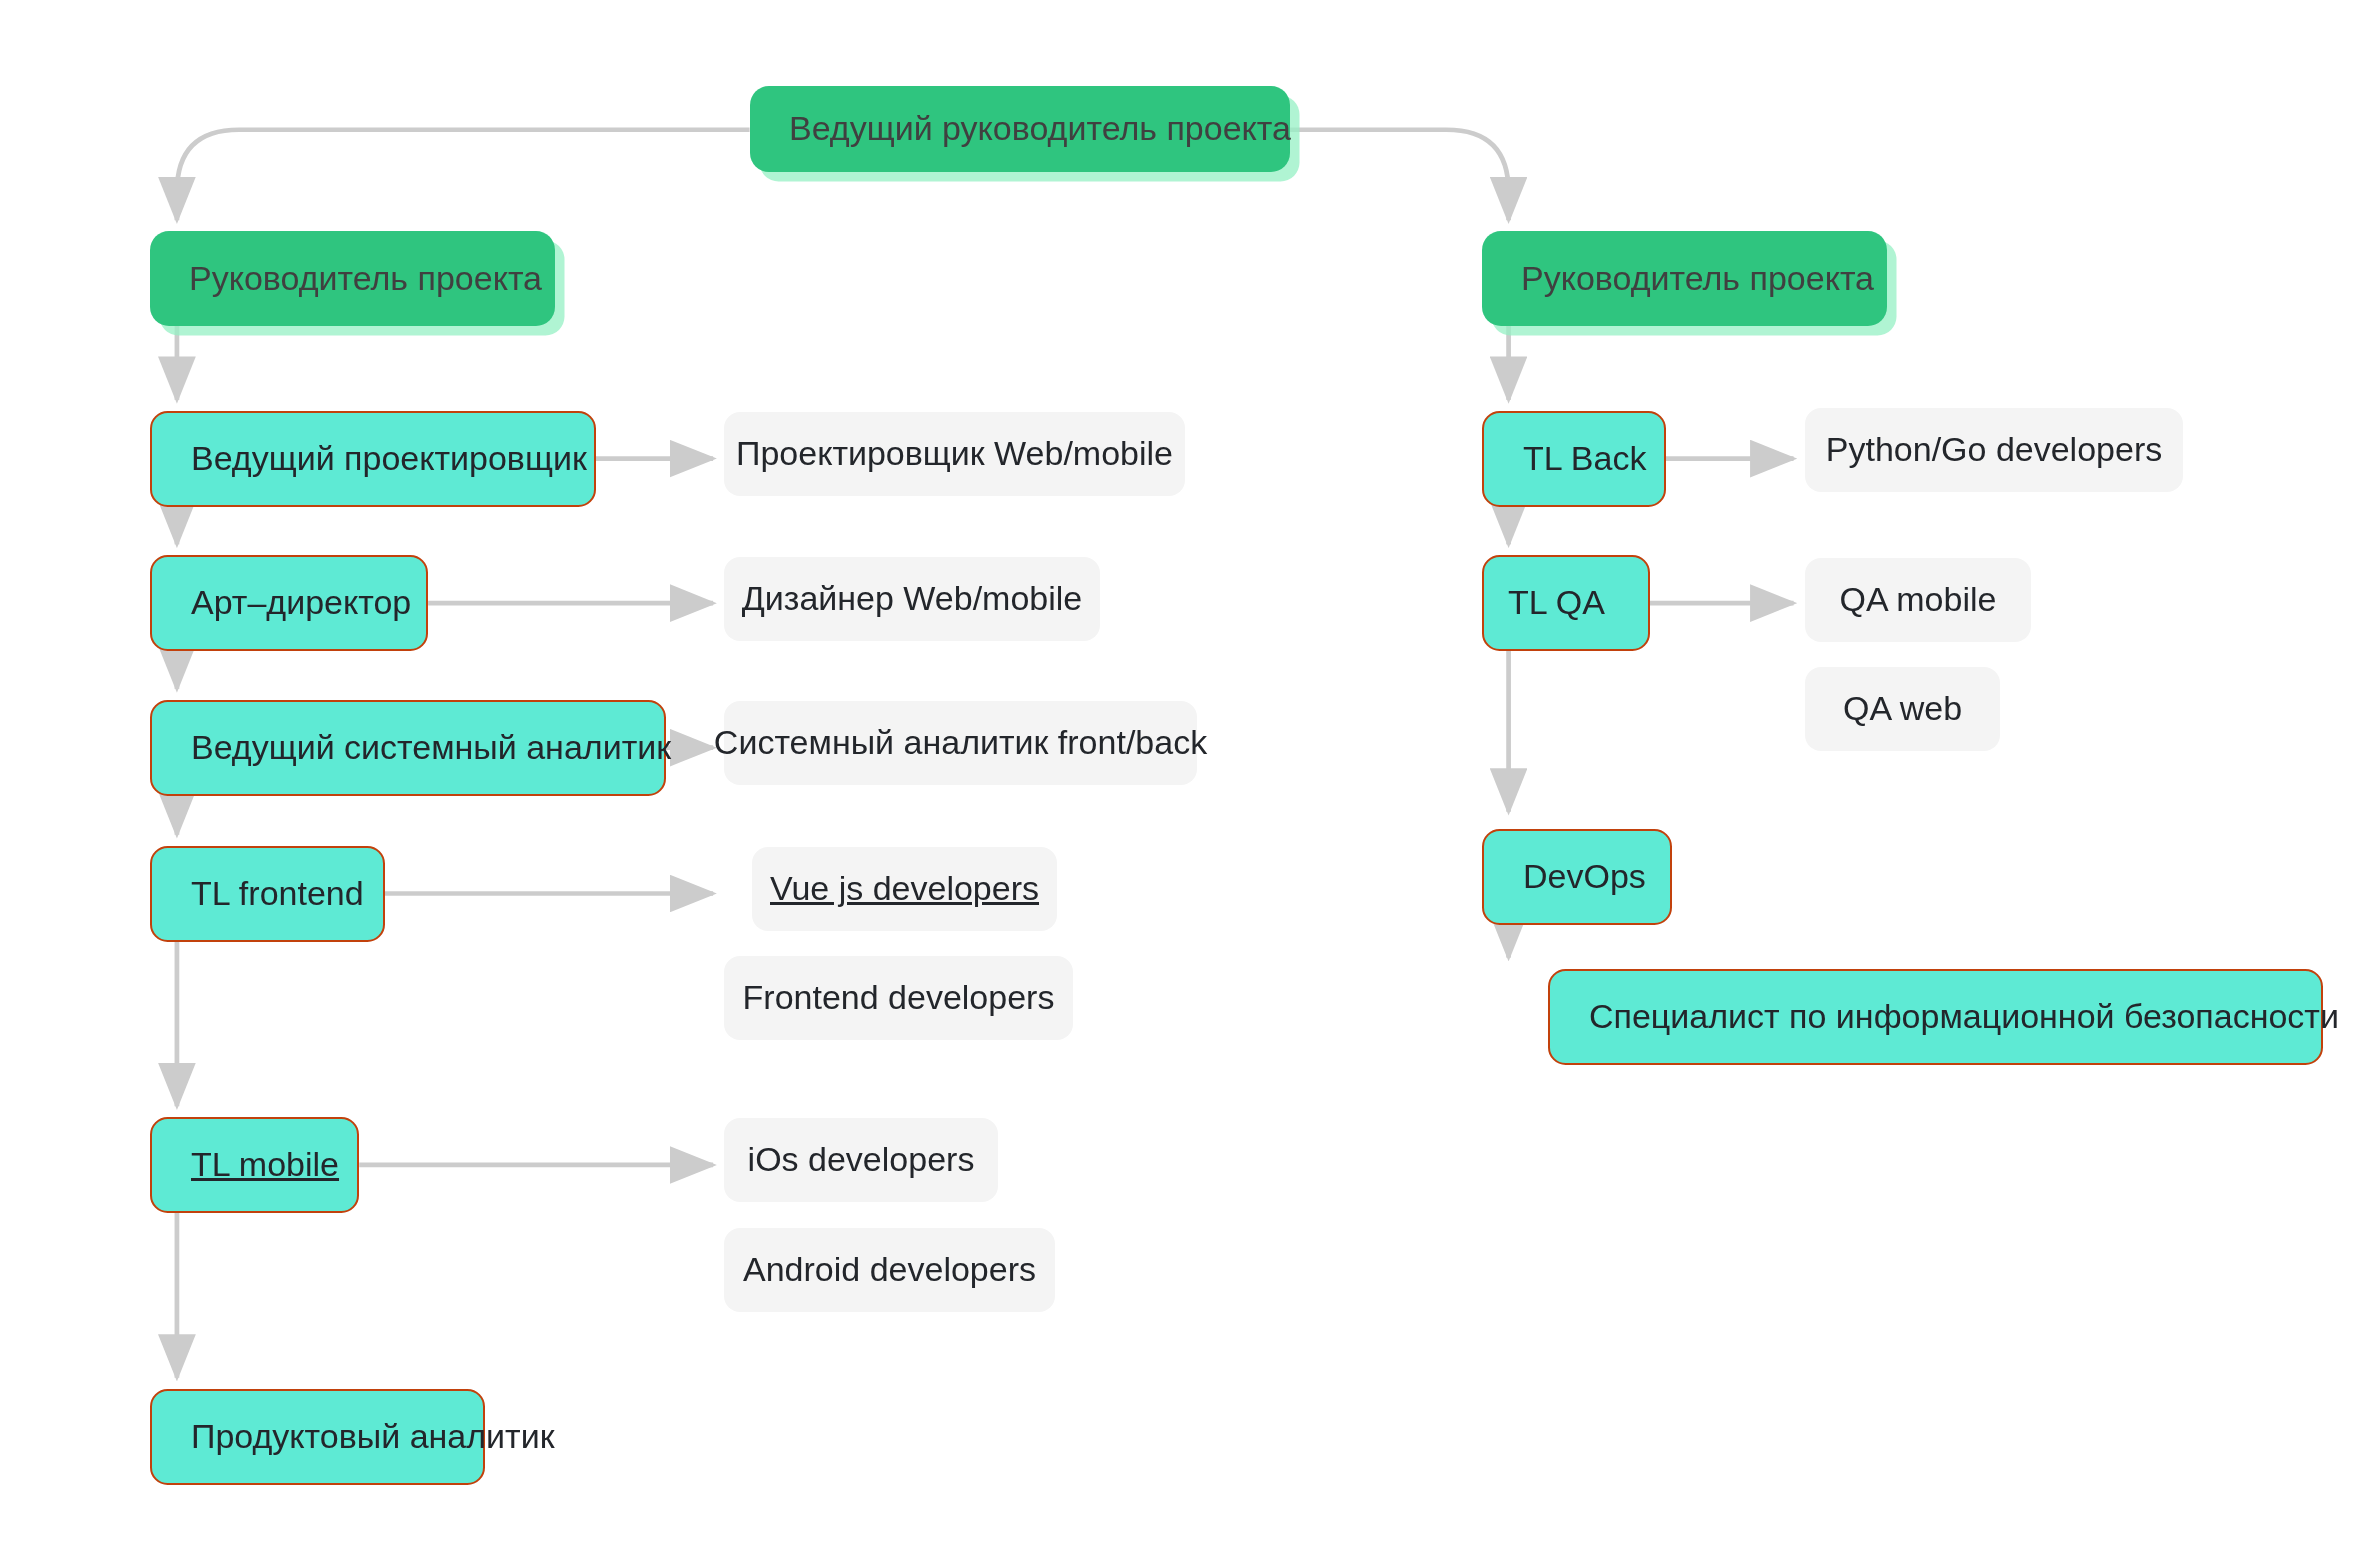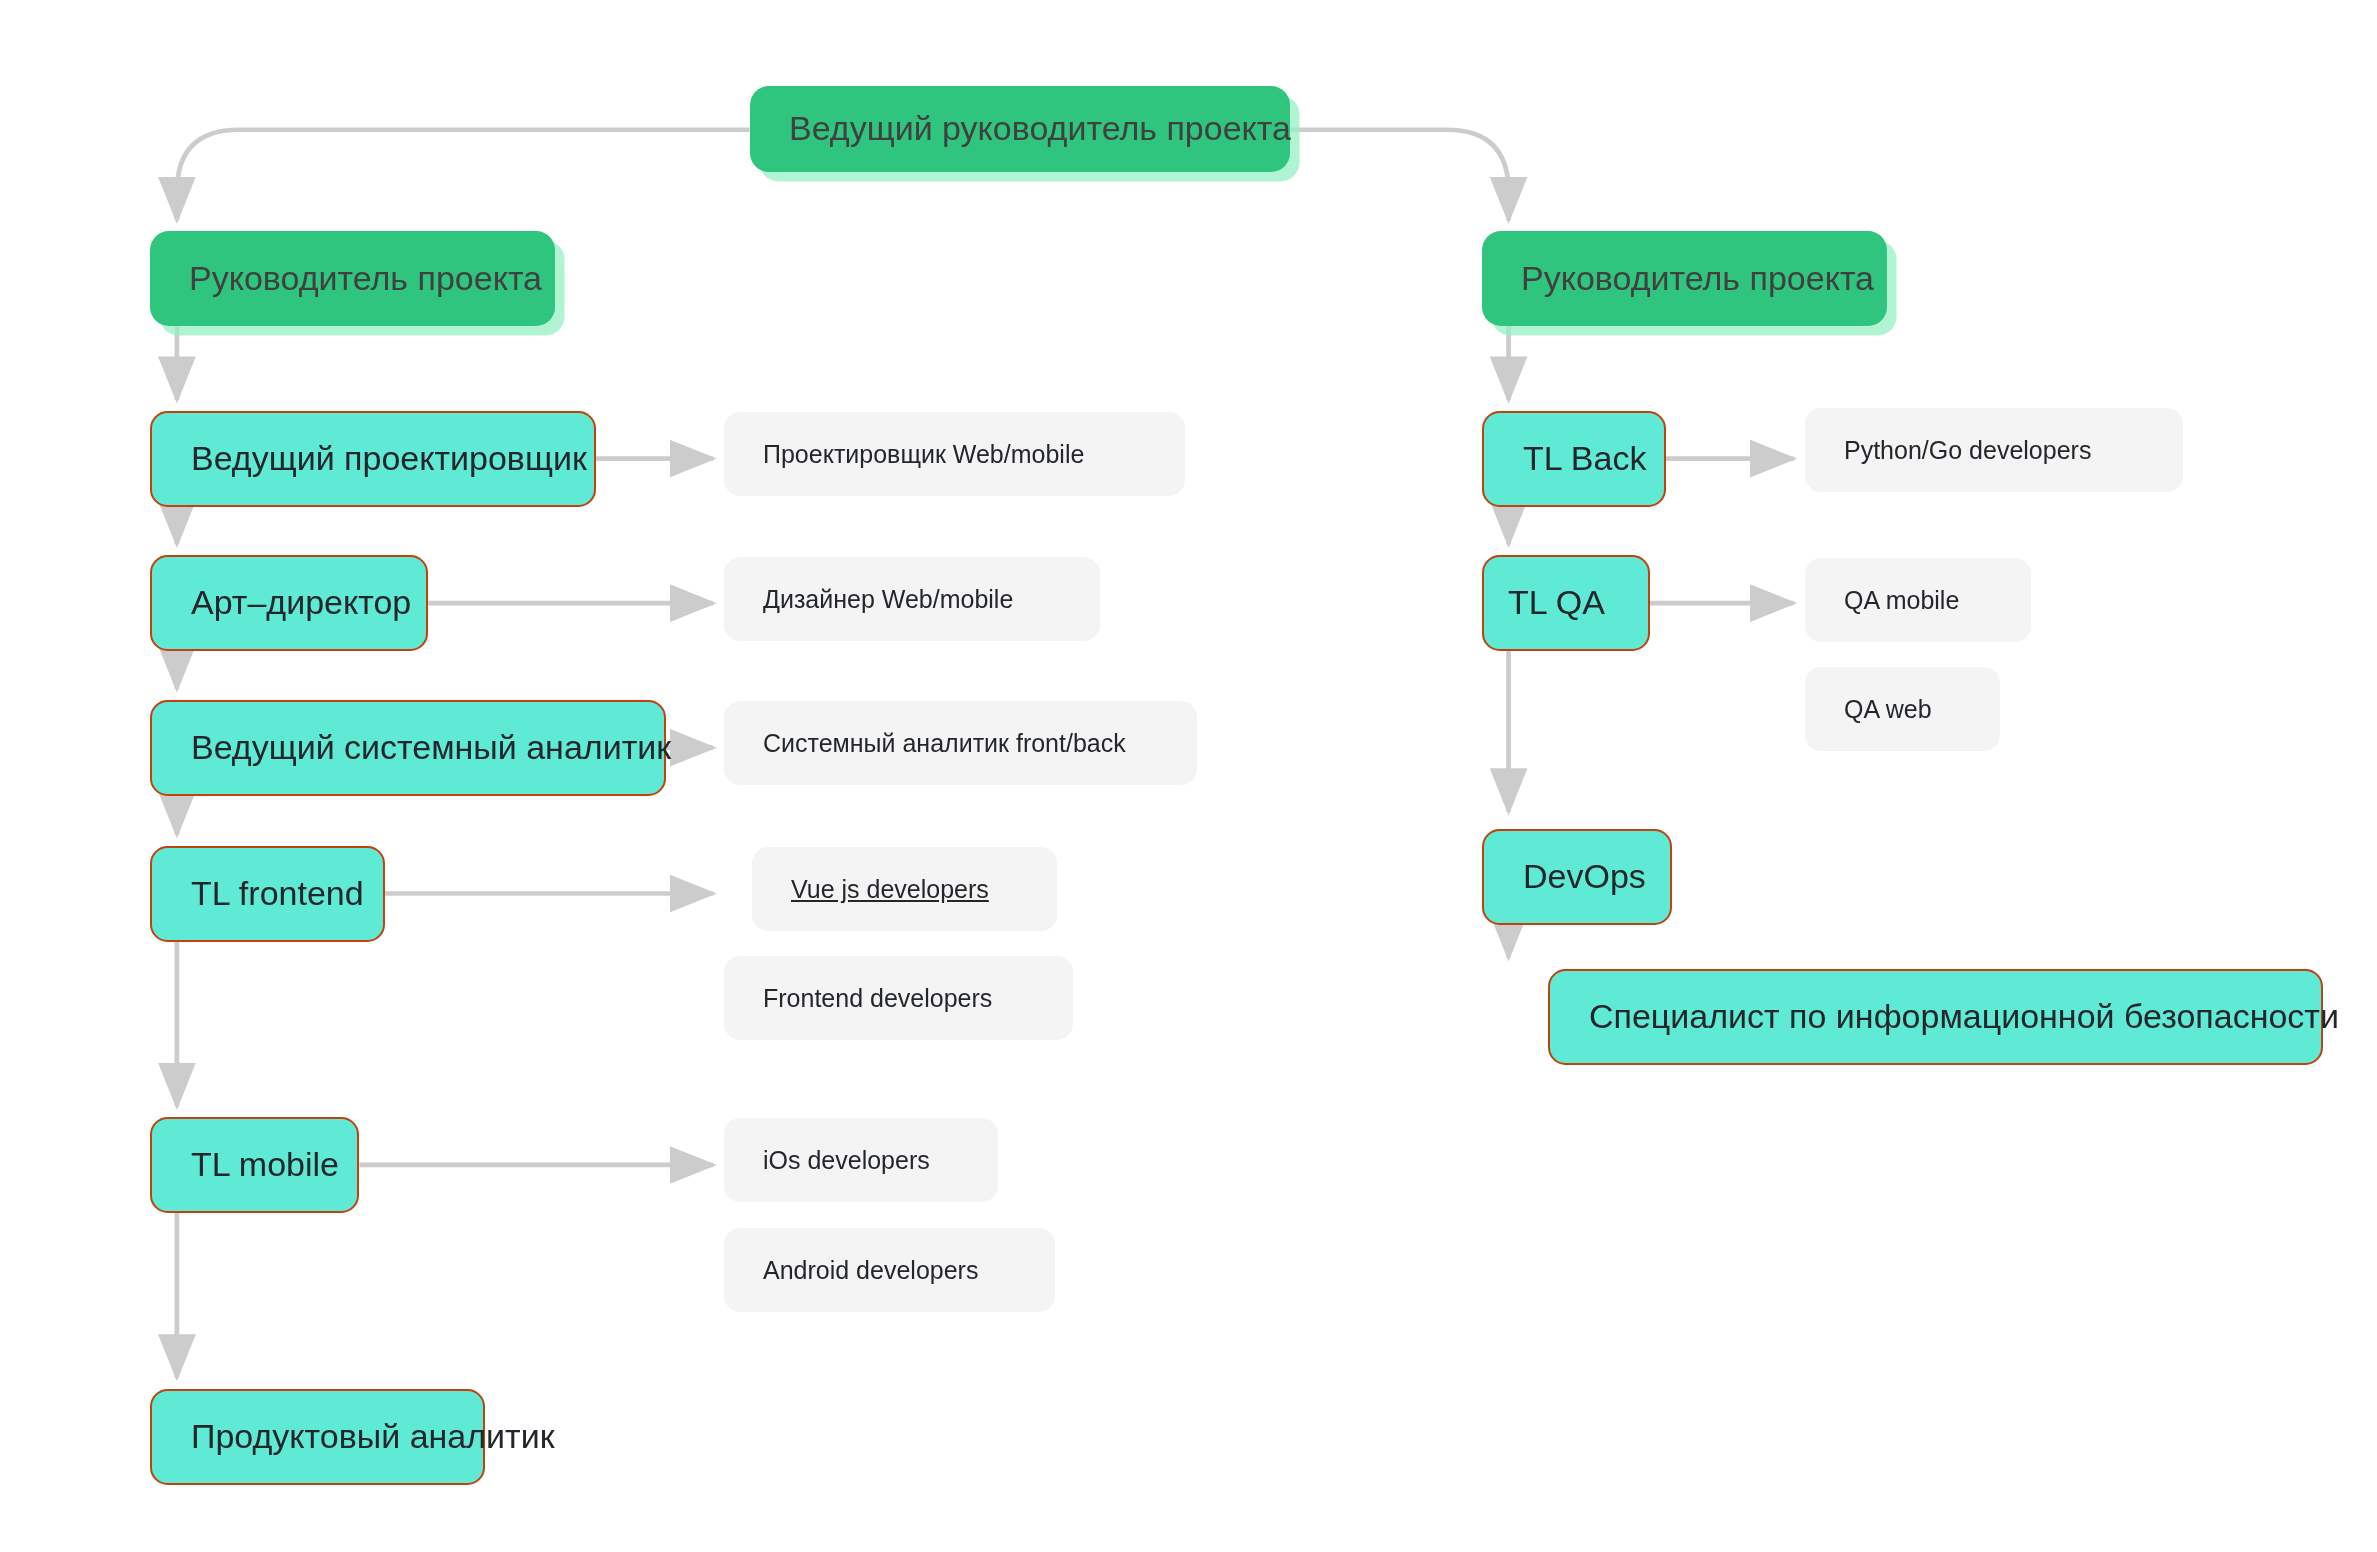--- a/index.html
+++ b/index.html
@@ -52,23 +52,24 @@
     background: #5eead4;
     color: #23262b;
     font-size: 34px;
     border: 2px solid #c2410c;
     border-radius: 17.6px;
   }
   
   .node.muted {
     background: #f4f4f4;
     color: #23262b;
-    font-size: 25px;
+    font-size: 34px;
     border: 0;
     border-radius: 16px;
+    justify-content: center;
   }
 </style>
 </head>
 <body>
 
 <div id="chart-root">
   <svg id="edge-layer" viewBox="0 0 3520 2298" width="2377" height="1552" xmlns="http://www.w3.org/2000/svg">
     <defs>
       <marker id="arrowhead" markerWidth="10" markerHeight="8" refX="9.2" refY="4" orient="auto" markerUnits="strokeWidth">
         <path d="M0,0 L10,4 L0,8 Z" fill="#cccccc"></path>
@@ -111,21 +112,21 @@
       </div>
       <div class="node outline" style="left: 150px; top: 555px; width: 278px; height: 96px;">
         <span class="label">Арт–директор</span>
       </div>
       <div class="node outline" style="left: 150px; top: 700px; width: 516px; height: 96px;">
         <span class="label">Ведущий системный аналитик</span>
       </div>
       <div class="node outline" style="left: 150px; top: 846px; width: 235px; height: 96px;">
         <span class="label">TL frontend</span>
       </div>
-      <div class="node outline" style="left: 150px; top: 1117px; width: 209px; height: 96px;">
+      <div class="node outline" style="left: 150px; top: 1117px; width: 209px; height: 96px; text-decoration: underline;">
         <span class="label">TL mobile</span>
       </div>
       <div class="node outline" style="left: 150px; top: 1389px; width: 335px; height: 96px;">
         <span class="label">Продуктовый аналитик</span>
       </div>
       <div class="node muted" style="left: 724px; top: 412px; width: 461px; height: 84px;">
         <span class="label">Проектировщик Web/mobile</span>
       </div>
       <div class="node muted" style="left: 724px; top: 557px; width: 376px; height: 84px;">
         <span class="label">Дизайнер Web/mobile</span>

